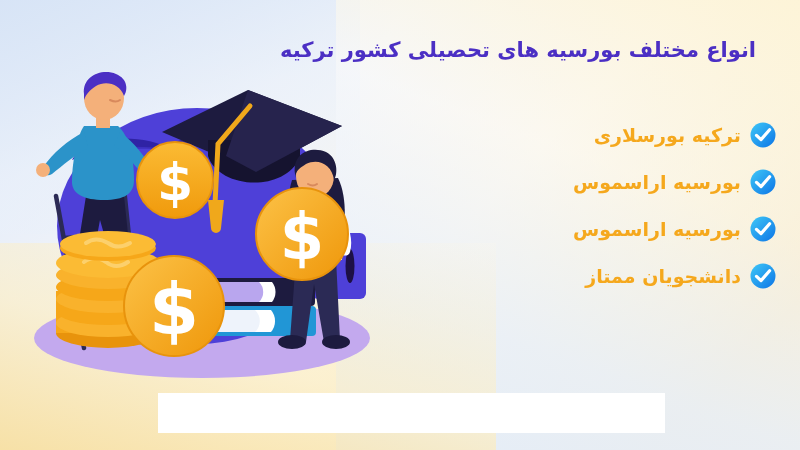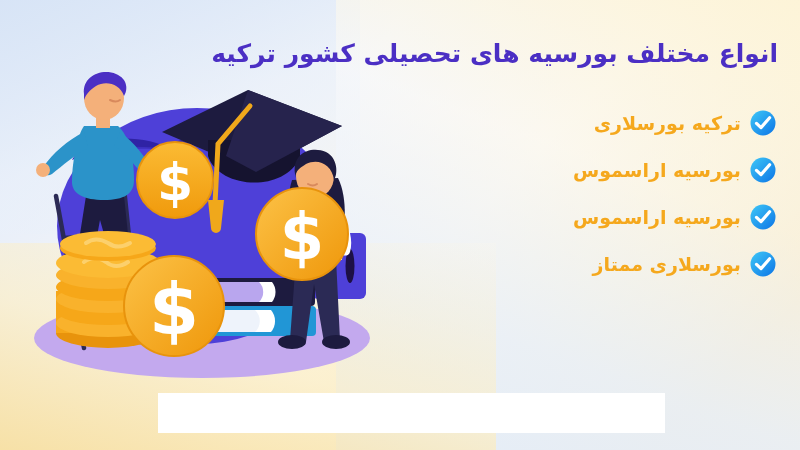--- a/index.html
+++ b/index.html
@@ -59,33 +59,33 @@
         rgba(245,248,252,0.05) 100%);
   }
 
   
   .headline {
     position: absolute;
     top: 36px;
     right: 22px;
     width: 520px;
     text-align: center;
-    font-size: 25px;
+    font-size: 21px;
     font-weight: bold;
     color: #4b2fc4;
     letter-spacing: 0;
     direction: rtl;
     line-height: 1.4;
     white-space: nowrap;
   }
 
   
   .bullets {
     position: absolute;
-    top: 104px;
+    top: 116px;
     right: 24px;
     width: 500px;
     direction: rtl;
     display: flex;
     flex-direction: column;
     gap: 9px;
   }
   .bullet-row {
     display: flex;
     flex-direction: row;
@@ -304,20 +304,20 @@
       <span class="bullet-label">بورسیه اراسموس</span>
     </div>
 
     <div class="bullet-row">
       <span class="check-icon">
         <svg viewBox="0 0 26 26" width="26" height="26" xmlns="http://www.w3.org/2000/svg">
           <circle cx="13" cy="13" r="12.5" fill="url(#cg1)"></circle>
           <path d="M6.5 13.4 L11 17.6 L19.6 7.8" stroke="#ffffff" stroke-width="3.2" fill="none" stroke-linecap="round" stroke-linejoin="round"></path>
         </svg>
       </span>
-      <span class="bullet-label">بورسلاری ممتاز</span>
+      <span class="bullet-label">دانشجویان ممتاز</span>
     </div>
 
   </div>
 
   <div class="bottom-bar"></div>
 
 </div>
 
 </body></html>

